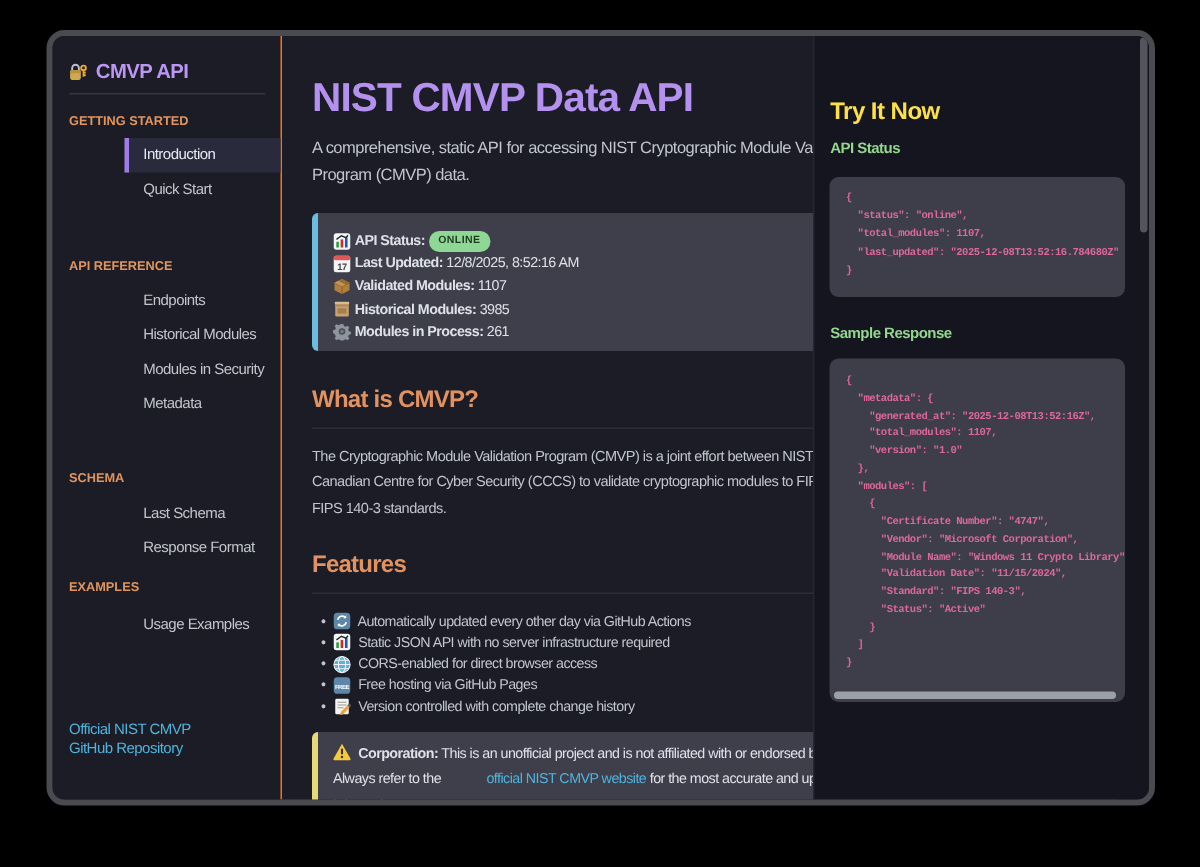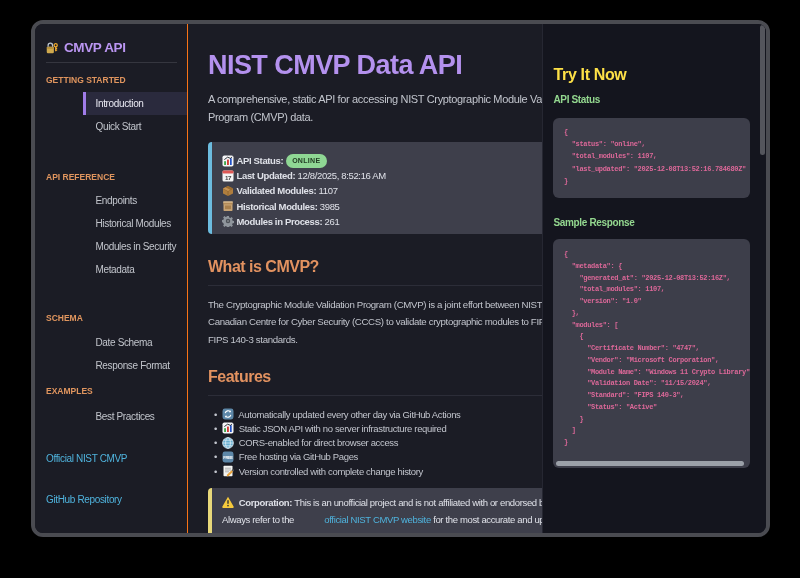--- a/index.html
+++ b/index.html
@@ -84,28 +84,28 @@
     </div>
     <div class="slabel" style="top:147.5px">API REFERENCE</div>
     <div class="nav" style="top:164.5px">
       <a>Endpoints</a>
       <a>Historical Modules</a>
       <a>Modules in Security</a>
       <a>Metadata</a>
     </div>
     <div class="slabel" style="top:289px">SCHEMA</div>
     <div class="nav" style="top:306.5px">
-      <a>Date Schema</a>
+      <a>Last Schema</a>
       <a>Response Format</a>
     </div>
     <div class="slabel" style="top:362px">EXAMPLES</div>
     <div class="nav" style="top:381px">
-      <a>Best Practices</a>
-    </div>
-    <div class="slink" style="top:429px">Official NIST CMVP</div>
+      <a>Usage Examples</a>
+    </div>
+    <div class="slink" style="top:457px">Official NIST CMVP</div>
     <div class="slink" style="top:470px">GitHub Repository</div>
   </div>
 
   <div id="main">
     <h1>NIST CMVP Data API</h1>
     <div class="p" id="p1">A comprehensive, static API for accessing NIST Cryptographic Module Validation Program (CMVP) data.</div>
     <div id="statbox">
       <div class="srow"><svg class="ic" id="i-chart1" viewBox="0 0 12 12">
             <rect x="0.5" y="0.5" width="11" height="11" rx="1.8" fill="#f4f5f7"></rect>
             <rect x="2.2" y="6.2" width="1.7" height="3.8" fill="#2e9e3a"></rect>

